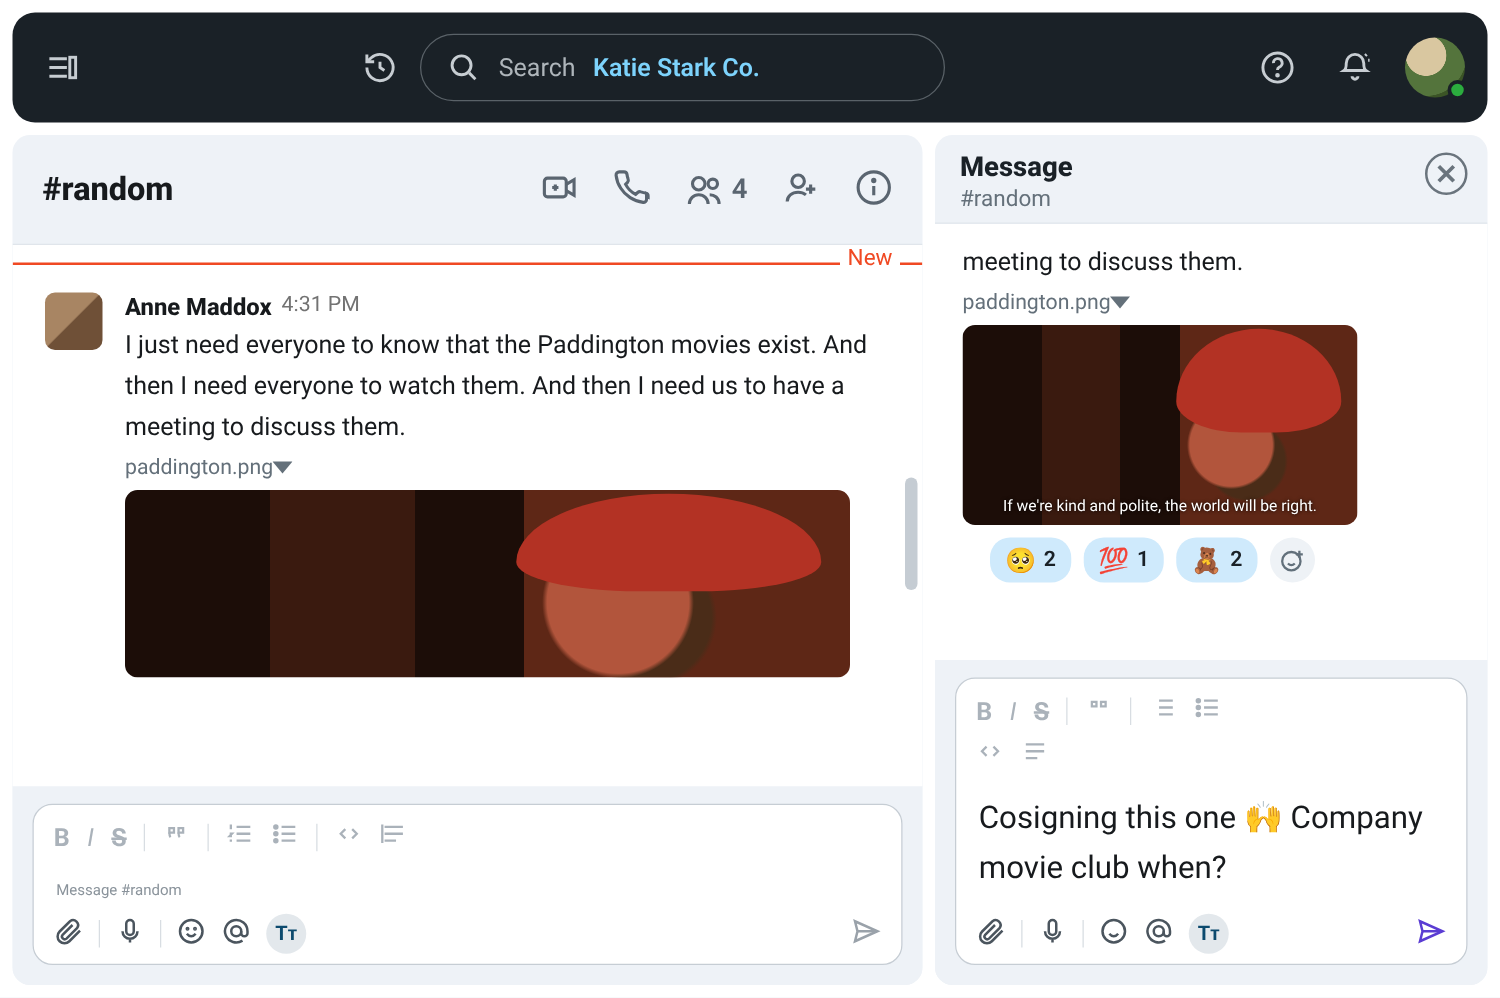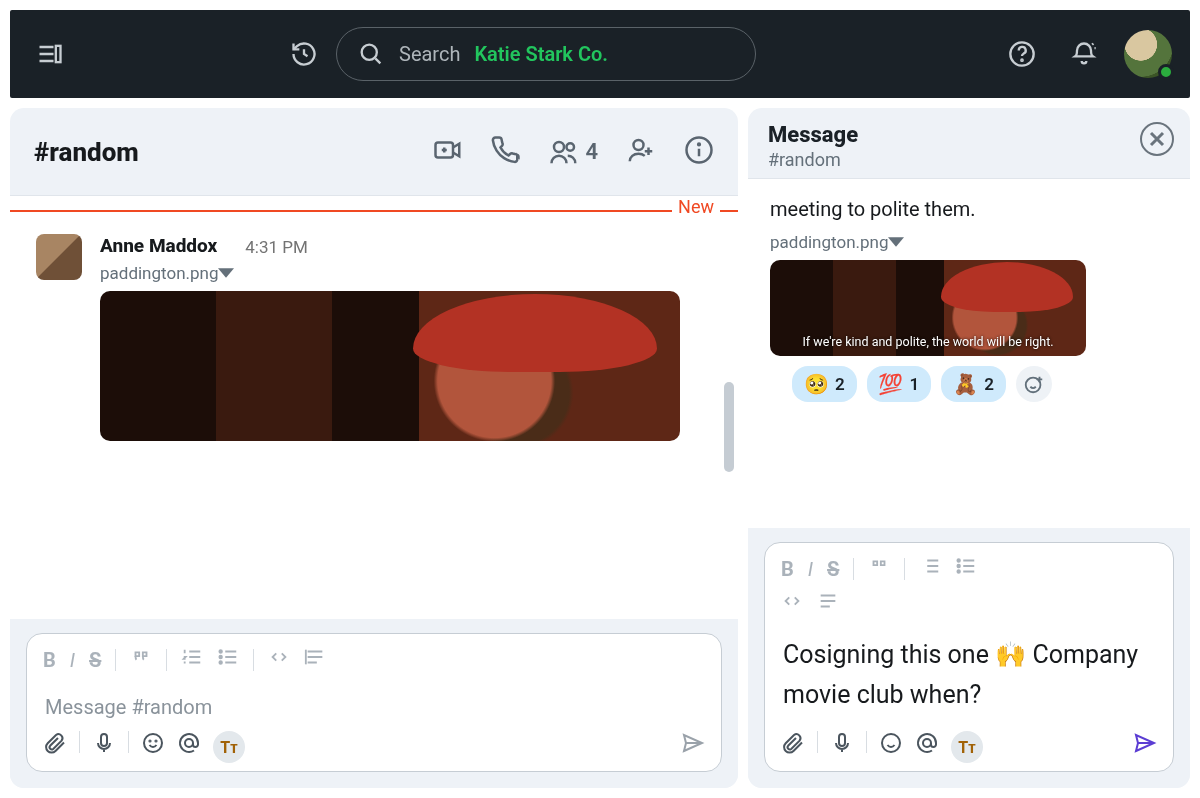--- a/index.html
+++ b/index.html
@@ -1,23 +1,23 @@
 <!DOCTYPE html>
 <html><head>
 <meta charset="utf-8">
 <style>
   *{box-sizing:border-box;margin:0;padding:0;font-family:-apple-system,"Segoe UI",Roboto,Helvetica,Arial,sans-serif;}
   body{background:#fff;width:1200px;height:798px;overflow:hidden;position:relative;}
   
-  .topbar{background:#1a2127;color:#c7cdd2;height:88px;margin:10px;border-radius:2px;display:flex;align-items:center;padding:0 18px;gap:10px;}
+  .topbar{background:#1a2127;color:#c7cdd2;height:88px;margin:10px;border-radius:18px;display:flex;align-items:center;padding:0 18px;gap:10px;}
   .icon-svg{width:28px;height:28px;fill:none;stroke:#c7cdd2;stroke-width:2;}
   .tb-btn{width:44px;height:44px;display:flex;align-items:center;justify-content:center;border-radius:8px;}
   .tb-spacer{flex:0 0 190px;}
   .searchbox{flex:0 0 420px;height:54px;border:1.5px solid #5a6268;border-radius:28px;display:flex;align-items:center;padding:0 20px;gap:14px;color:#aeb5ba;font-size:20px;}
-  .searchbox .ws{color:#22c55e;font-weight:600;}
+  .searchbox .ws{color:#7dd3fc;font-weight:600;}
   .tb-right{margin-left:auto;display:flex;align-items:center;gap:18px;}
   .avatar{width:48px;height:48px;border-radius:50%;position:relative;background:radial-gradient(circle at 35% 30%,#d9c7a0 0 35%,#54743c 36% 70%,#3b5426 71% 100%);}
   .avatar .dot{position:absolute;width:16px;height:16px;border-radius:50%;background:#2bac3e;border:3px solid #1a2127;right:-2px;bottom:-2px;}
   
   .panels{display:flex;gap:0;padding:0 10px 10px 10px;height:690px;border-radius:17px;}
   .panel{background:#eef2f7;border-radius:14px;display:flex;flex-direction:column;overflow:hidden;}
   .channel-panel{flex:0 0 728px;margin-right:10px;}
   .thread-panel{flex:1;}
   
   .ch-header{display:flex;align-items:center;height:88px;padding:0 24px;border-bottom:1px solid #e0e5eb;}
@@ -27,51 +27,51 @@
   .ch-actions svg{width:30px;height:30px;stroke:#5a6570;stroke-width:2;fill:none;}
   
   .new-divider{position:relative;height:28px;}
   .new-divider::before{content:"";position:absolute;left:0;right:0;top:50%;border-top:2px solid #f04923;}
   .new-divider span{position:absolute;right:18px;top:0;background:#fff;padding:0 6px;color:#f04923;font-weight:400;font-size:18px;}
   
   .msg-area{flex:1;background:#fff;overflow:hidden;position:relative;}
   .message{display:flex;gap:18px;padding:10px 26px 0 26px;}
   .msg-avatar{width:46px;height:46px;border-radius:8px;background:linear-gradient(135deg,#a88563 0 48%,#6f5037 50% 100%);flex:none;}
   .msg-content{flex:1;}
-  .msg-head{display:flex;align-items:flex-end;gap:28px;}
+  .msg-head{display:flex;align-items:flex-start;gap:8px;}
   .msg-name{font-weight:800;color:#171a1d;font-size:19px;}
   .msg-time{color:#737373;font-size:17px;}
   .msg-text{font-size:20px;line-height:1.65;color:#171a1d;padding-top:2px;}
   .attach{display:flex;align-items:center;gap:0;color:#64707a;font-size:17px;padding-top:6px;}
   .attach svg{width:16px;height:16px;fill:#64707a;}
   .img-thumb{margin-top:8px;border-radius:10px;overflow:hidden;position:relative;}
   .img-thumb.big{width:580px;height:150px;}
-  .img-thumb.small{width:316px;height:96px;}
+  .img-thumb.small{width:316px;height:160px;}
   .film{position:absolute;inset:0;background:
       radial-gradient(circle at 68% 60%,#b2553c 0 14%,transparent 15%),
       radial-gradient(circle at 72% 68%,#4a2c18 0 12%,transparent 13%),
       linear-gradient(90deg,#1c0d08 0 20%,#3a1a0f 20% 40%,#1c0d08 40% 55%,#5e2716 55% 100%);}
   .hat{position:absolute;width:42%;height:52%;right:4%;top:2%;background:#b33224;border-radius:50% 50% 40% 40% / 70% 70% 30% 30%;}
   .caption{position:absolute;bottom:6px;left:0;right:0;text-align:center;color:#fff;font-size:12.5px;line-height:1.25;text-shadow:0 0 3px #000;}
   .vscroll{position:absolute;right:4px;top:186px;width:10px;height:90px;background:#c5ccd3;border-radius:5px;}
   
   .reactions{display:flex;gap:10px;padding:10px 0 0 22px;}
   .react{display:flex;align-items:center;gap:6px;background:#cfeafc;border-radius:16px;padding:3px 12px;font-size:17px;font-weight:600;color:#1a2127;}
   .react .emo{font-size:20px;}
   .react-add{width:36px;height:36px;border-radius:50%;background:#eef2f6;display:flex;align-items:center;justify-content:center;color:#62707b;}
   
   .composer-wrap{background:#eef2f7;padding:14px 16px 16px 16px;}
   .composer{background:#fff;border:1.5px solid #c6cdd4;border-radius:16px;padding:10px 16px 8px 16px;}
   .fmt-row{display:flex;align-items:center;gap:14px;color:#aab2ba;font-size:20px;padding:2px 0 8px 0;}
   .fmt-row .sep{width:1px;height:22px;background:#d8dde2;}
   .fmt-row svg{width:22px;height:22px;stroke:#aab2ba;stroke-width:2;fill:none;}
-  .comp-input{width:100%;border:none;outline:none;font-size:20px;color:#000000;padding:14px 2px 6px 2px;}
+  .comp-input{width:100%;border:none;outline:none;font-size:12px;color:#000000;padding:14px 2px 6px 2px;}
   .comp-input::placeholder{color:#8a939b;}
   .comp-text{min-height:80px;font-size:25px;line-height:1.6;color:#171a1d;padding:10px 2px;}
-  .comp-footer{display:flex;gap:12px;padding-top:6px;color:#a16207;}
+  .comp-footer{display:flex;align-items:center;gap:12px;padding-top:6px;color:#0c4a6e;}
   .comp-footer svg{width:24px;height:24px;stroke:#4b555e;stroke-width:2;fill:none;}
   .comp-footer .sep{width:1px;height:22px;background:#d8dde2;}
   .comp-footer .tt{width:32px;height:32px;border-radius:50%;background:#e3e8ec;display:flex;align-items:center;justify-content:center;font-weight:700;}
   .send{margin-left:auto;}
   .send svg{stroke:#9aa2aa;}
   .send.active svg{stroke:#5b3dd3;}
   
   .thr-header{padding:14px 20px 8px 20px;border-bottom:1px solid #e0e5eb;position:relative;}
   .thr-header .t1{font-size:22px;font-weight:800;color:#1a2127;}
   .thr-header .t2{font-size:18px;color:#64707a;padding-top:2px;}
@@ -167,20 +167,21 @@
       <div class="new-divider">
           <span>New</span>
         </div>
       <div class="message">
         <div class="msg-avatar"></div>
         <div class="msg-content">
           <div class="msg-head">
             <span class="msg-name">Anne Maddox</span>
             <span class="msg-time">4:31 PM</span>
           </div>
+          <div class="msg-text">I just need everyone to know that the Paddington movies exist. And then I need everyone to watch them. And then I need us to have a meeting to discuss them.</div>
           <div class="attach">
             <span>paddington.png</span>
             <svg viewBox="0 0 10 6">
                 <path d="M0 0l5 6 5-6z"></path>
               </svg>
           </div>
           <div class="img-thumb big">
               <div class="film"></div>
               <div class="hat"></div>
             </div>
@@ -257,21 +258,21 @@
       <div class="t2">#random</div>
       <div class="thr-close">
           <svg viewBox="0 0 16 16">
             <path d="M2 2l12 12M14 2 2 14"></path>
           </svg>
         </div>
     </div>
 
     <div class="thread-body">
       <div class="thr-inner">
-        <div class="msg-text" style="font-size:20px">meeting to polite them.</div>
+        <div class="msg-text" style="font-size:20px">meeting to discuss them.</div>
         <div class="attach">
           <span>paddington.png</span>
           <svg viewBox="0 0 10 6">
               <path d="M0 0l5 6 5-6z"></path>
             </svg>
         </div>
         <div class="img-thumb small">
           <div class="film"></div>
             <div class="hat"></div>
           <div class="caption">If we're kind and polite,

